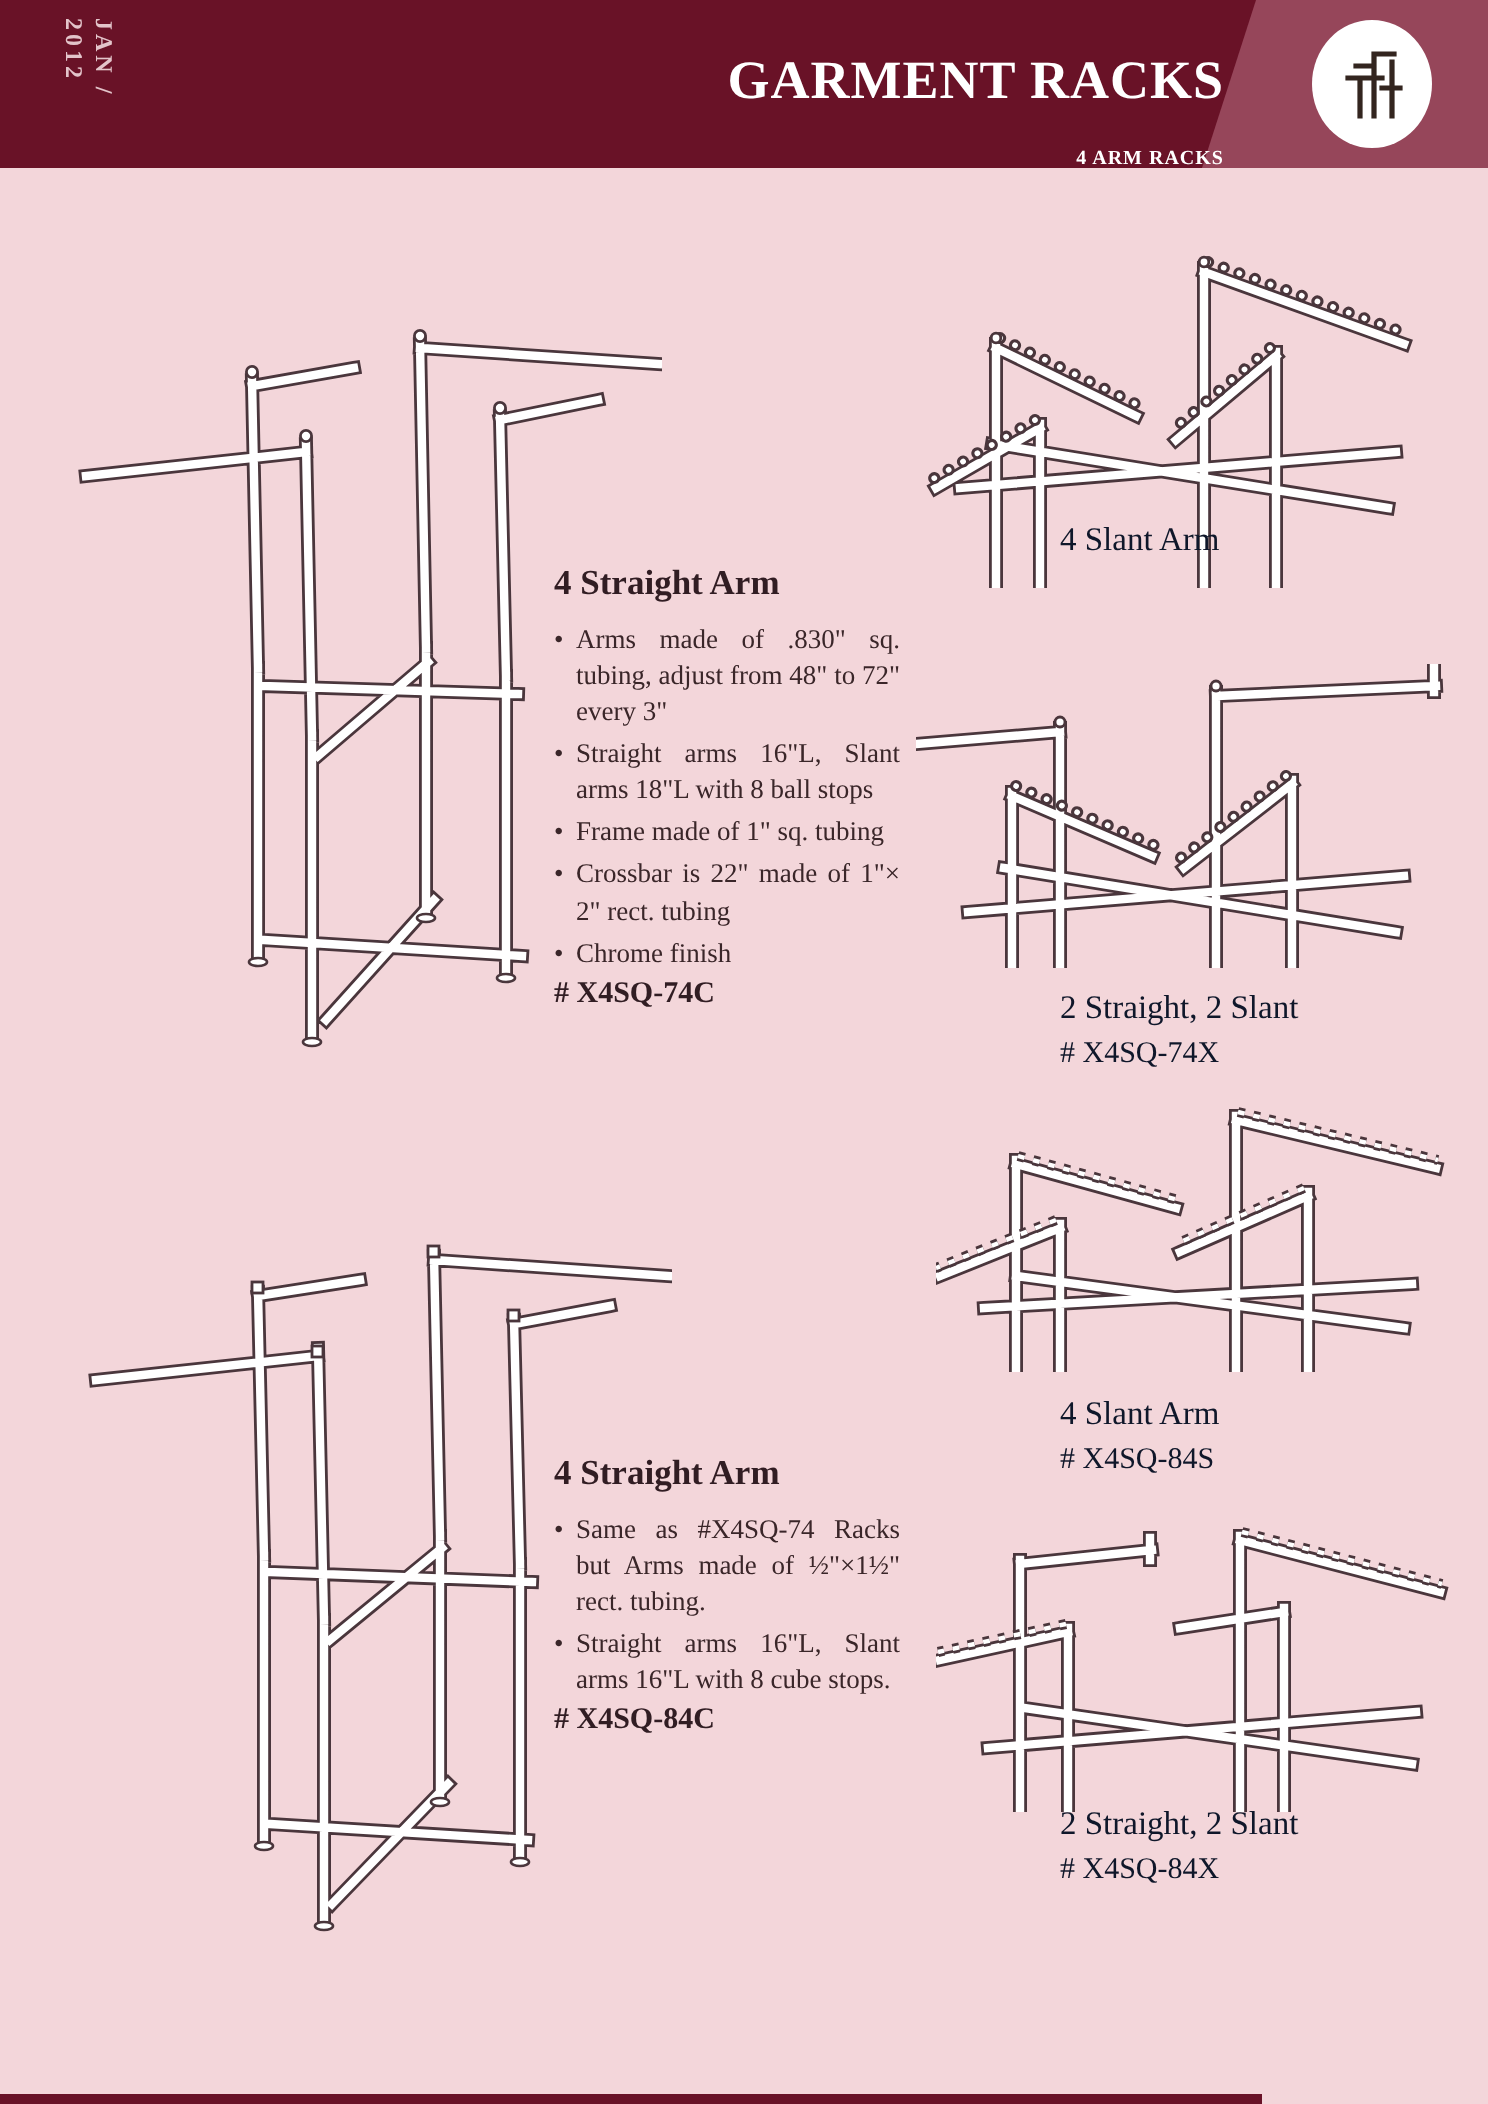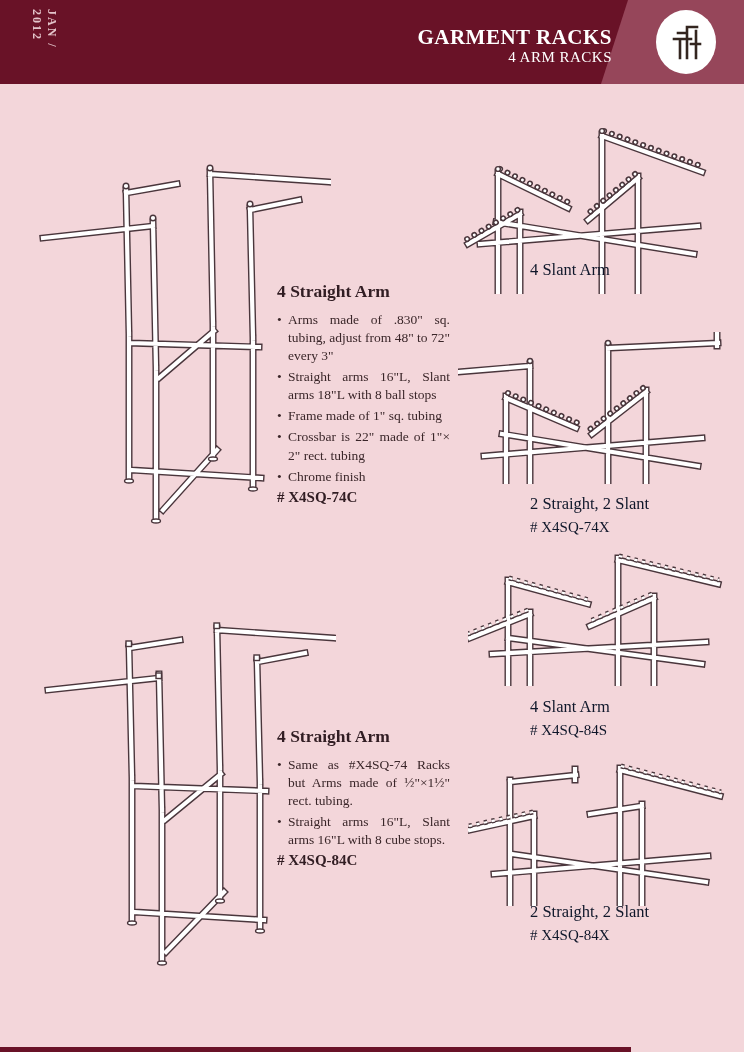--- a/index.html
+++ b/index.html
@@ -4,22 +4,22 @@
 <style>
   html,body{margin:0;padding:0;background:#ffffff;}
   .page{position:relative;width:744px;height:1052px;background:#f3d6da;overflow:hidden;
         font-family:"Liberation Serif",serif;}
 
   
   .hdr{position:absolute;left:0;top:0;width:744px;height:84px;background:#691227;}
   .hdr-light{position:absolute;inset:0;background:#96465a;
              clip-path:polygon(628px 0,744px 0,744px 84px,601px 84px);}
   .hdr-titles{position:absolute;right:132px;top:26px;text-align:right;color:#ffffff;z-index:3;}
-  .hdr-title{font-size:21px;font-weight:bold;letter-spacing:.5px;line-height:1.05;}
-  .hdr-sub{font-size:15px;font-weight:normal;margin-top:1px;letter-spacing:.5px;}
+  .hdr-title{font-size:27px;font-weight:bold;letter-spacing:.5px;line-height:1.05;}
+  .hdr-sub{font-size:10px;font-weight:bold;margin-top:20px;letter-spacing:.5px;}
   .hdr-oval{position:absolute;left:656px;top:10px;width:60px;height:64px;background:#ffffff;
             border-radius:50%;z-index:4;display:flex;align-items:center;justify-content:center;}
   .datev{position:absolute;left:29px;top:9px;z-index:3;color:#e3c4ca;font-size:12px;
          font-weight:bold;letter-spacing:2px;writing-mode:vertical-rl;}
 
   
   .rack{position:absolute;}
   .to{stroke:#4a363c;stroke-width:7;fill:none;stroke-linejoin:round;stroke-linecap:square;}
   .ti{stroke:#ffffff;stroke-width:4.2;fill:none;stroke-linejoin:round;stroke-linecap:square;}
   .bo{stroke:#4a363c;stroke-width:6;fill:none;stroke-linecap:round;stroke-dasharray:0.1 8.2;}

